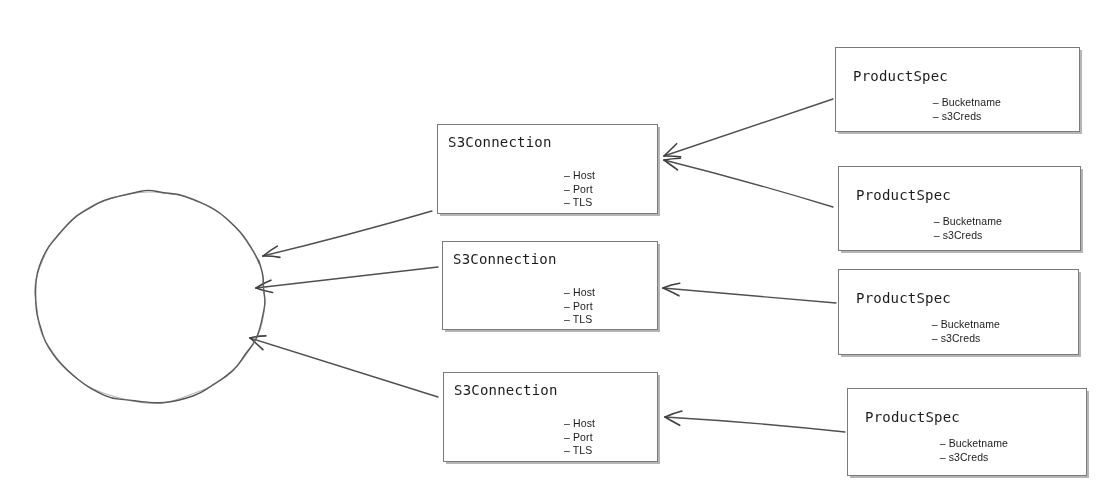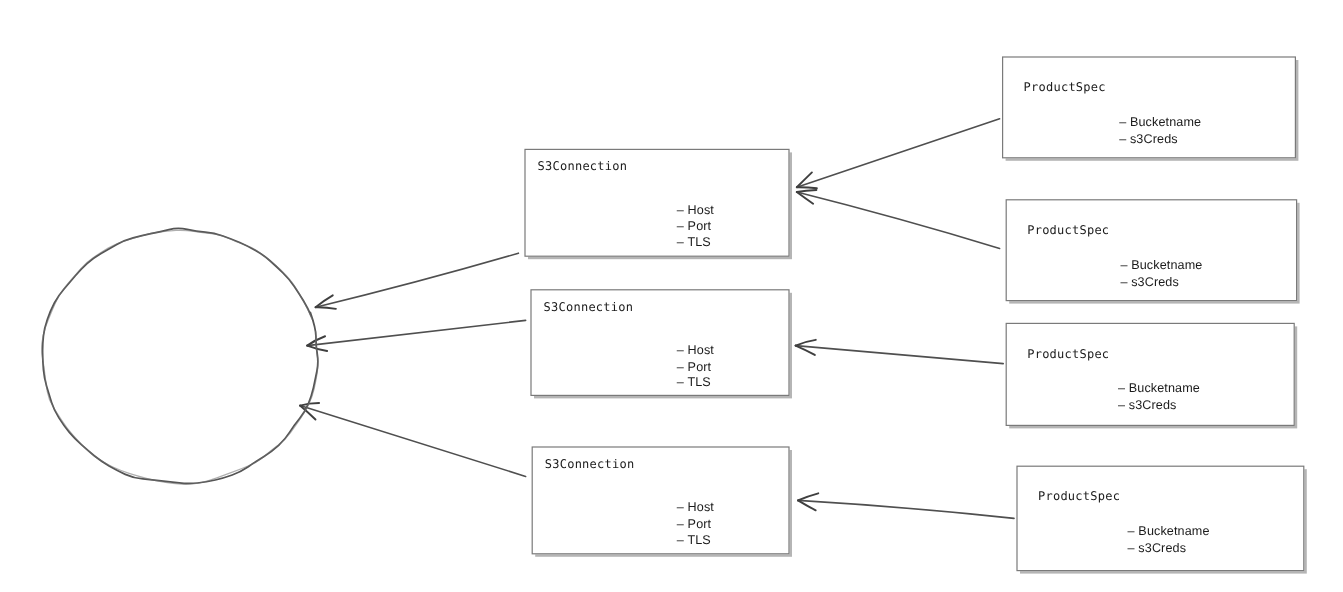--- a/index.html
+++ b/index.html
@@ -29,21 +29,21 @@
   .node-box {
     position: absolute;
     background: #ffffff;
     border: 1.4px solid #7a7a7a;
     box-shadow: 2.5px 2.5px 0 -0.5px rgba(120,120,120,0.55);
     box-sizing: border-box;
   }
   .node-title {
     position: absolute;
     font-family: "DejaVu Sans Mono", "Liberation Mono", monospace;
-    font-size: 10px;
+    font-size: 14px;
     color: #1b1b1b;
     letter-spacing: 0.2px;
     white-space: nowrap;
   }
   .node-attrs {
     position: absolute;
     font-family: Liberation Sans, sans-serif;
     font-size: 10.5px;
     color: #1b1b1b;
     line-height: 13.5px;

